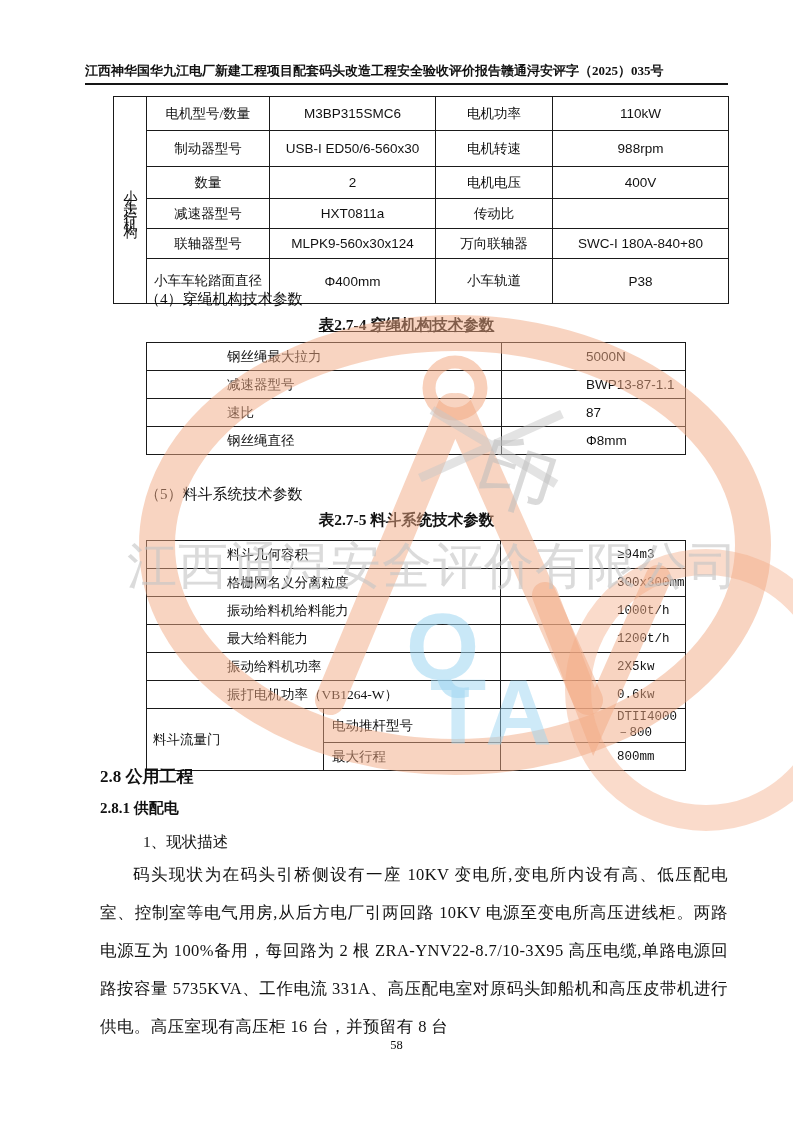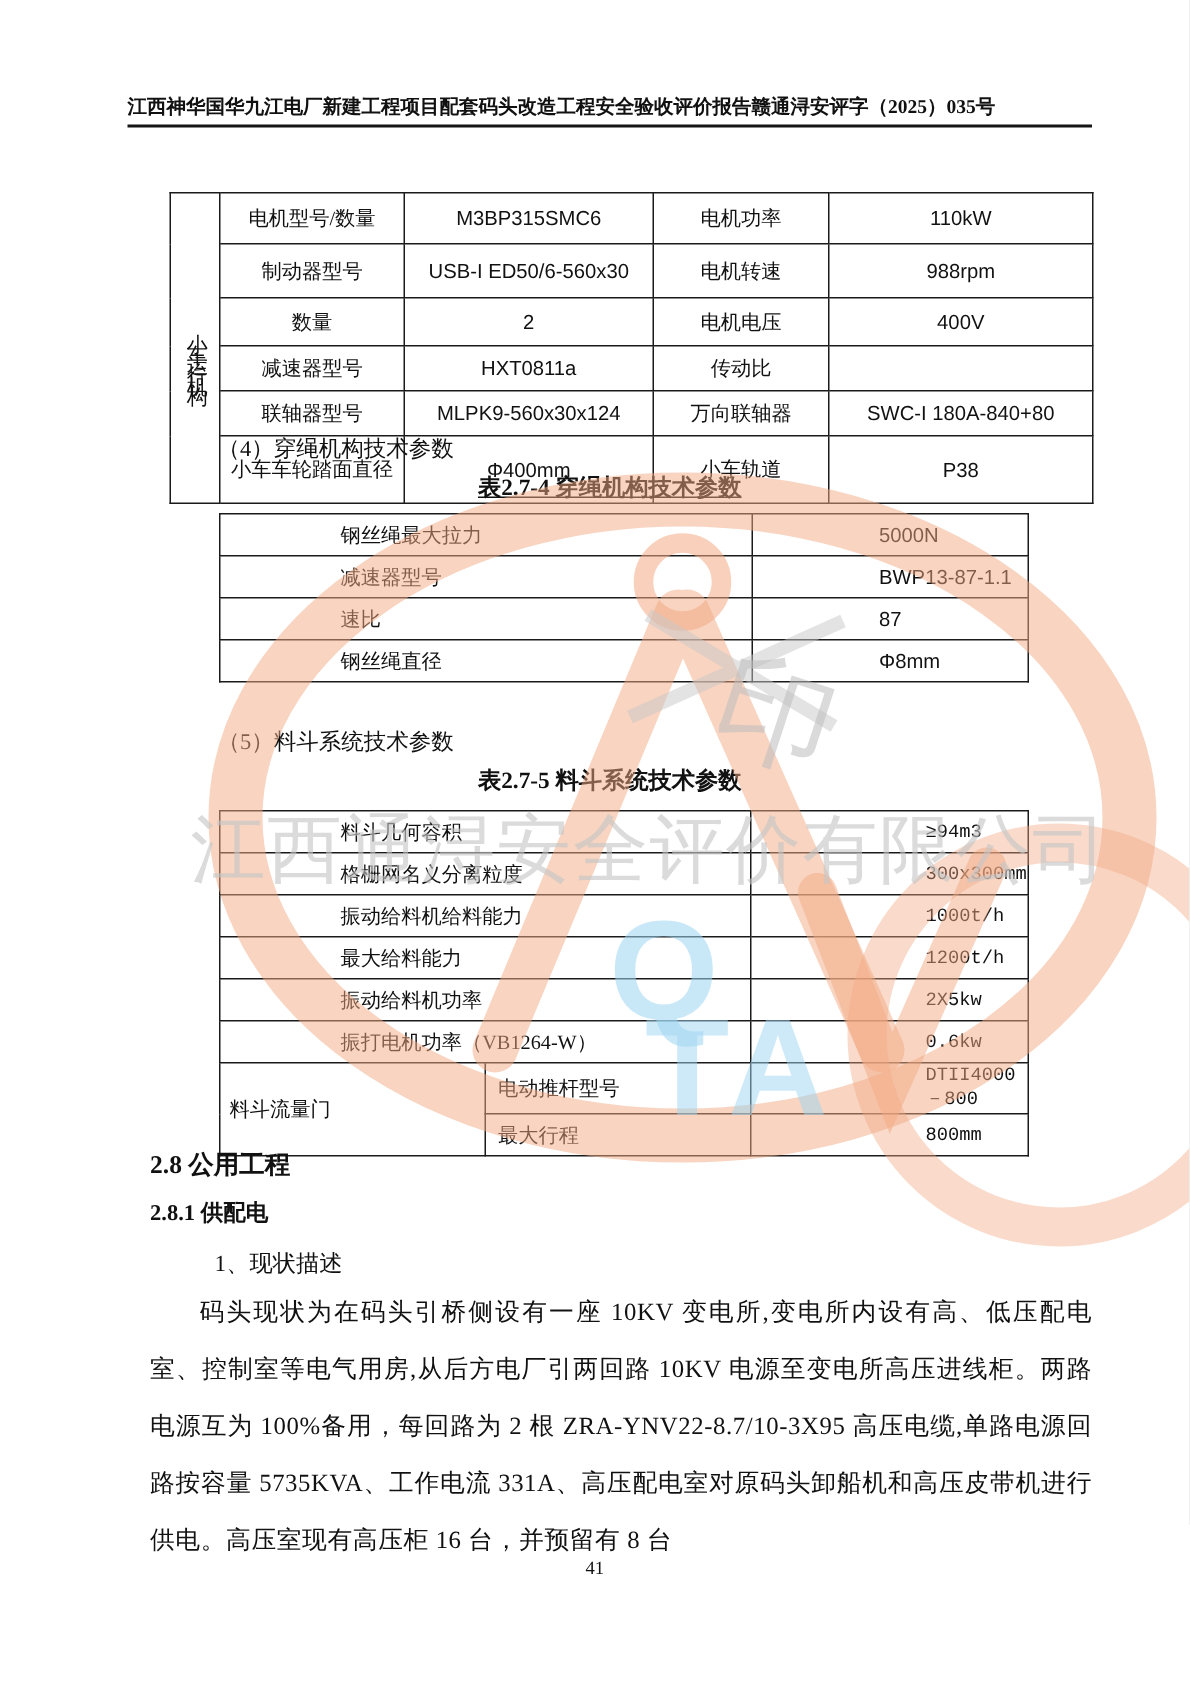--- a/index.html
+++ b/index.html
@@ -12,21 +12,21 @@
   .hdr{
     position:absolute;left:85px;top:62px;width:643px;
     display:flex;justify-content:flex-start;align-items:flex-end;
     border-bottom:2px solid #151515;padding-bottom:3px;
     font-weight:bold;font-size:13px;white-space:nowrap;
   }
   
   table{border-collapse:collapse;table-layout:fixed;}
   td{border:1px solid #1a1a1a;font-size:13.5px;overflow:hidden;}
   
-  .t1{position:absolute;left:113px;top:96px;width:615px;margin-top:32px;}
+  .t1{position:absolute;left:113px;top:96px;width:615px;}
   .t1 td{text-align:center;padding:2px 3px;}
   .t1 .vhead{
     writing-mode:vertical-rl;text-orientation:upright;
     letter-spacing:7px;padding:6px 7px;font-size:14px;
   }
   .t1 tr:nth-child(1) td{height:29px;}
   .t1 tr:nth-child(2) td{height:31px;}
   .t1 tr:nth-child(3) td{height:27px;}
   .t1 tr:nth-child(4) td{height:25px;}
   .t1 tr:nth-child(5) td{height:25px;}
@@ -202,21 +202,21 @@
         <td class="v">800mm</td>
       </tr>
     </tbody>
       </table>
 
     <div class="h1">2.8 公用工程</div>
     <div class="h2">2.8.1 供配电</div>
     <div class="h3">1、现状描述</div>
     <div class="para">码头现状为在码头引桥侧设有一座 10KV 变电所,变电所内设有高、低压配电室、控制室等电气用房,从后方电厂引两回路 10KV 电源至变电所高压进线柜。两路电源互为 100%备用，每回路为 2 根 ZRA-YNV22-8.7/10-3X95 高压电缆,单路电源回路按容量 5735KVA、工作电流 331A、高压配电室对原码头卸船机和高压皮带机进行供电。高压室现有高压柜 16 台，并预留有 8 台</div>
 
-    <div class="pageno">41</div>
+    <div class="pageno">58</div>
   </div>
 
   <div class="wm">
     <svg width="793" height="1122" viewBox="0 0 793 1122">
 
       <ellipse cx="455" cy="545" rx="298" ry="212" fill="none" stroke="#F2A983" stroke-width="36" opacity="0.5"></ellipse>
 
       <circle cx="455" cy="388" r="26" fill="none" stroke="#F2A983" stroke-width="13" opacity="0.55"></circle>
       <path d="M452 408 L330 700 M458 408 L588 700" fill="none" stroke="#F2A983" stroke-width="30" stroke-linecap="round" opacity="0.5"></path>
 

